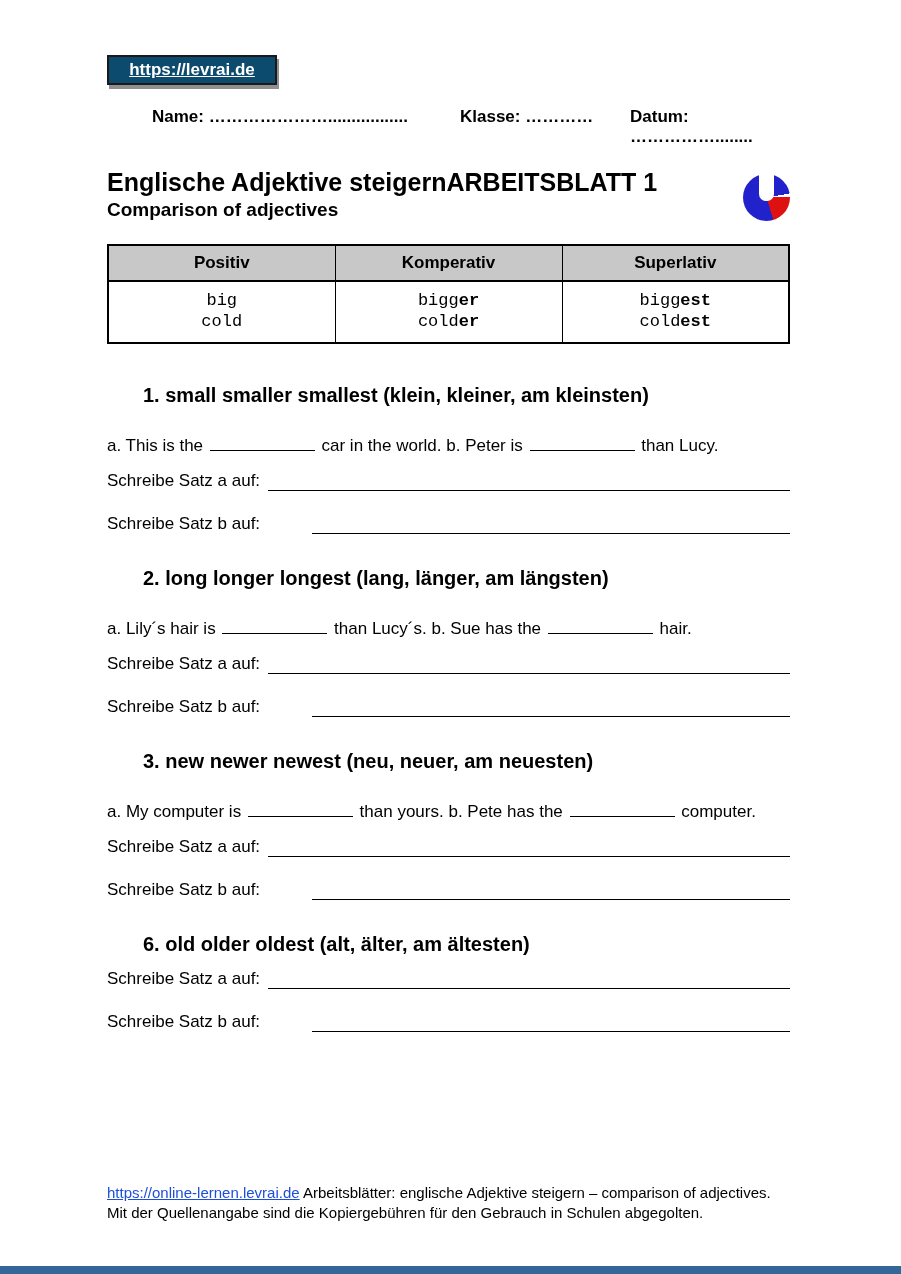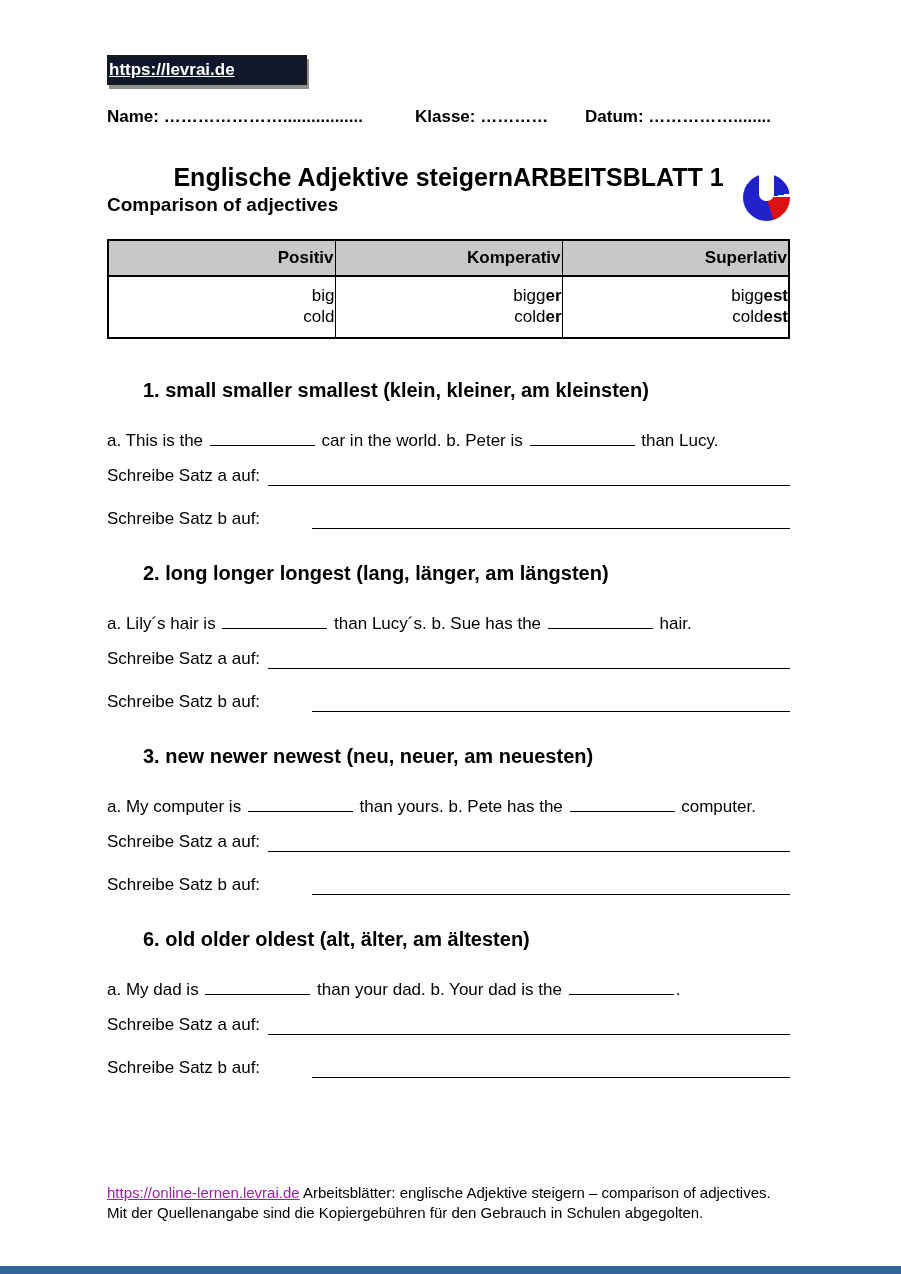--- a/index.html
+++ b/index.html
@@ -23,53 +23,55 @@
     justify-content: space-between;
     align-items: flex-start;
   }
   .top-header-title {
     font-size: 18px;
     font-weight: bold;
     line-height: 22px;
     padding-top: 3px;
   }
   .link-box {
-    width: 200px;
+    width: 170px;
     height: 30px;
-    background: #0f172a;
+    background: #0c4a6e;
     border: 2px solid #1a1a1a;
     box-sizing: border-box;
     display: flex;
     align-items: center;
+    justify-content: center;
     box-shadow: 2px 4px 0 #909090;
   }
   .link-box a {
     color: #ffffff;
     font-size: 17px;
     font-weight: bold;
     text-decoration: underline;
   }
 
   
   .meta-row {
     margin-top: 22px;
     display: flex;
     font-weight: bold;
     font-size: 17px;
     line-height: 20px;
+    margin-left: 45px;
   }
   .meta-name   { width: 308px; }
   .meta-klasse { width: 170px; }
   .meta-datum  { flex: 1; }
 
   
   .title-row {
-    margin-top: 36px;
-    display: flex;
-    justify-content: center;
+    margin-top: 21px;
+    display: flex;
+    justify-content: flex-start;
     align-items: flex-start;
   }
   .main-title, .worksheet-no {
     font-size: 25px;
     font-weight: bold;
     line-height: 29px;
   }
   .subtitle {
     margin-top: 2px;
     font-size: 19px;
@@ -97,39 +99,39 @@
     background: #ffffff;
     border-radius: 0 0 7px 7px;
   }
 
   
   .adj-table {
     margin-top: 23px;
     width: 100%;
     border-collapse: collapse;
     border: 2px solid #000000;
-    text-align: right;
+    text-align: center;
     padding-left: 20px;
   }
   .adj-table th {
     width: 33.33%;
     background: #c8c8c8;
     font-size: 17px;
     font-weight: bold;
     height: 32px;
     border: 1px solid #000000;
     border-bottom: 2px solid #000000;
   }
   .adj-table td {
     border: 1px solid #000000;
     font-size: 17px;
     padding: 8px 0 10px 0;
     vertical-align: middle;
   }
-  .cell-line { line-height: 21px; }
+  .cell-line { line-height: 21px; font-family: Liberation Mono, monospace; }
 
   
   .section-heading {
     margin-top: 23px;
     font-size: 17px;
     font-weight: bold;
     line-height: 20px;
   }
 
   
@@ -170,21 +172,21 @@
 
   
   .footer {
     position: absolute;
     top: 1183px;
     left: 107px;
     right: 111px;
     font-size: 15px;
     line-height: 20px;
   }
-  .footer a { color: #a21caf; text-decoration: underline; }
+  .footer a { color: #1d4ed8; text-decoration: underline; }
 
   .bottom-bar {
     position: absolute;
     left: 0; bottom: 0;
     width: 100%; height: 8px;
     background: #336699;
   }
 </style>
 </head>
 <body>
@@ -273,21 +275,20 @@
           <span class="write-label">Schreibe Satz a auf:</span>
           <span class="write-line"></span>
         </div>
         <div class="write-row">
           <span class="write-label">Schreibe Satz b auf:</span>
           <span class="write-line"></span>
         </div>
       </div>
       <div class="exercise">
         <div class="ex-title">6. old older oldest (alt, älter, am ältesten)</div>
-        <div class="ex-sentence">a. My dad is <span class="blank"></span> than your dad. b. Your dad is the <span class="blank"></span>.</div>
         <div class="write-row">
           <span class="write-label">Schreibe Satz a auf:</span>
           <span class="write-line"></span>
         </div>
         <div class="write-row">
           <span class="write-label">Schreibe Satz b auf:</span>
           <span class="write-line"></span>
         </div>
       </div>
     </div>

